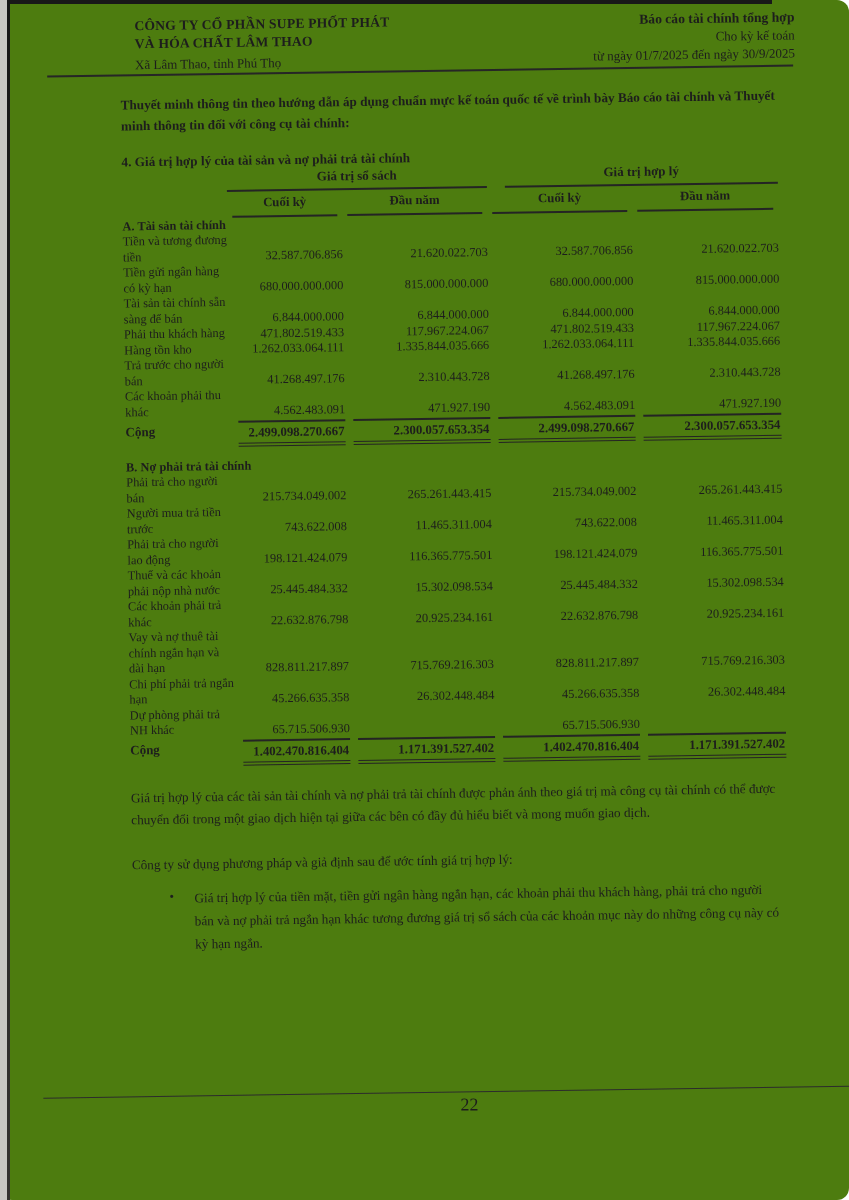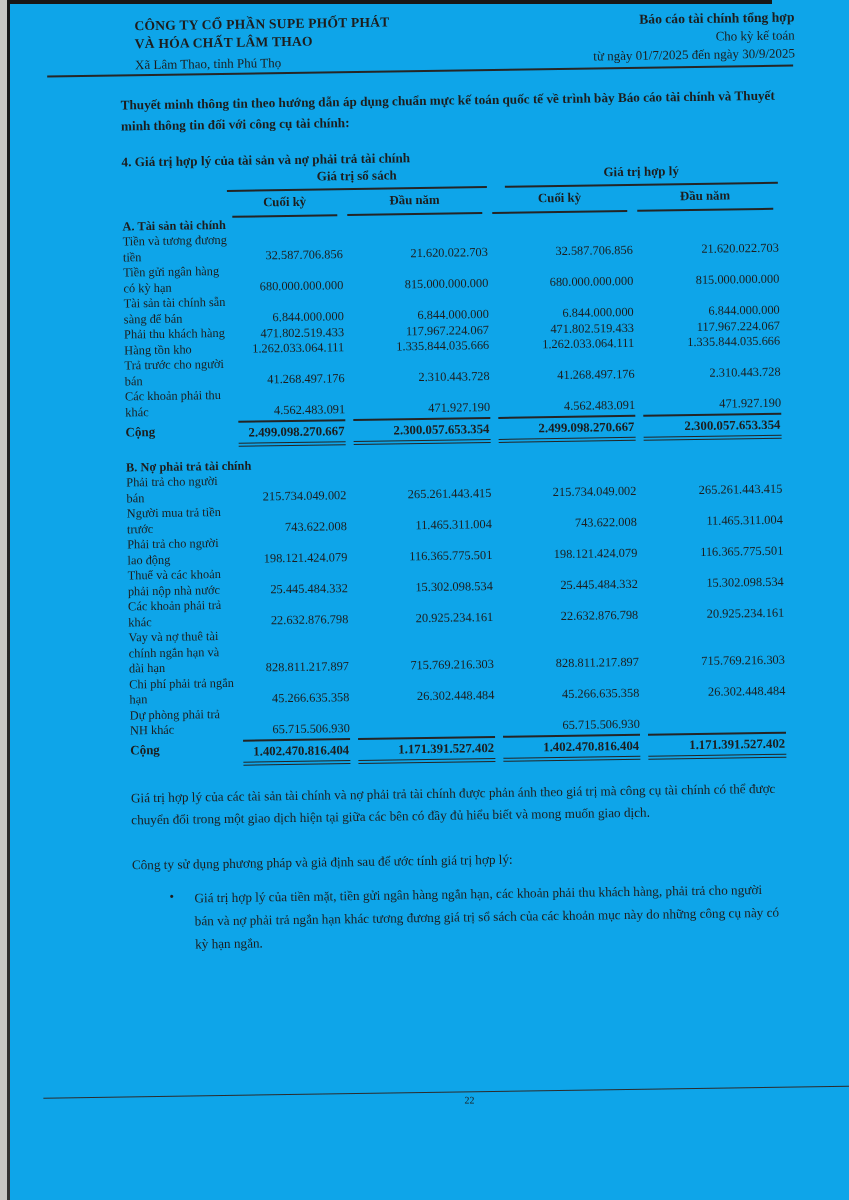--- a/index.html
+++ b/index.html
@@ -1,21 +1,21 @@
 <!DOCTYPE html>
 <html><head>
 <meta charset="utf-8">
 <style>
   html, body { margin:0; padding:0; background:#ffffff; }
   body {
     width:849px; height:1200px; position:relative; overflow:hidden;
     font-family:"Liberation Serif","DejaVu Serif",serif;
     color:#1d1d1d; -webkit-font-smoothing:antialiased;
   }
-  .page { position:absolute; inset:0; background:#0ea5e9; }
+  .page { position:absolute; inset:0; background:#4d7c0f;border-radius:12px; }
 
   
   .artifact-top-strip { position:absolute; top:0; left:0; width:772px; height:4px; background:#181818; z-index:5; }
   .artifact-left-margin { position:absolute; top:0; left:0; width:7px; height:1200px; background:#c8c7c3; z-index:5; }
   .artifact-left-line { position:absolute; top:0; left:7px; width:3px; height:1200px;
     background:linear-gradient(#161616, #343230); z-index:5; }
 
   .content {
     position:absolute; inset:0; box-sizing:border-box;
     padding:13px 46px 0 128px;
@@ -62,21 +62,21 @@
 
   
   .note-p1 { margin-top:20px; font-size:13.2px; line-height:1.72; width:674px; }
   .note-p2 { margin-top:22px; font-size:13.2px; line-height:1.6; width:674px; }
   .bullet-row { margin-top:13px; display:flex; width:650px; }
   .bullet-marker { width:25px; margin-left:37px; font-size:13px; padding-top:1px; }
   .bullet-text { flex:1; font-size:13.2px; line-height:1.72; }
 
   
   .footer-line { position:absolute; top:1092px; left:36px; right:5px; border-top:1.5px solid #2c2c2c; }
-  .page-number { position:absolute; top:1095px; left:444px; width:36px; text-align:center; font-size:10px; }
+  .page-number { position:absolute; top:1095px; left:444px; width:36px; text-align:center; font-size:18px; }
 </style>
 </head>
 <body>
 
 <div class="page">
   <div class="artifact-top-strip"></div>
   <div class="artifact-left-margin"></div>
   <div class="artifact-left-line"></div>
 
   <div class="content">

